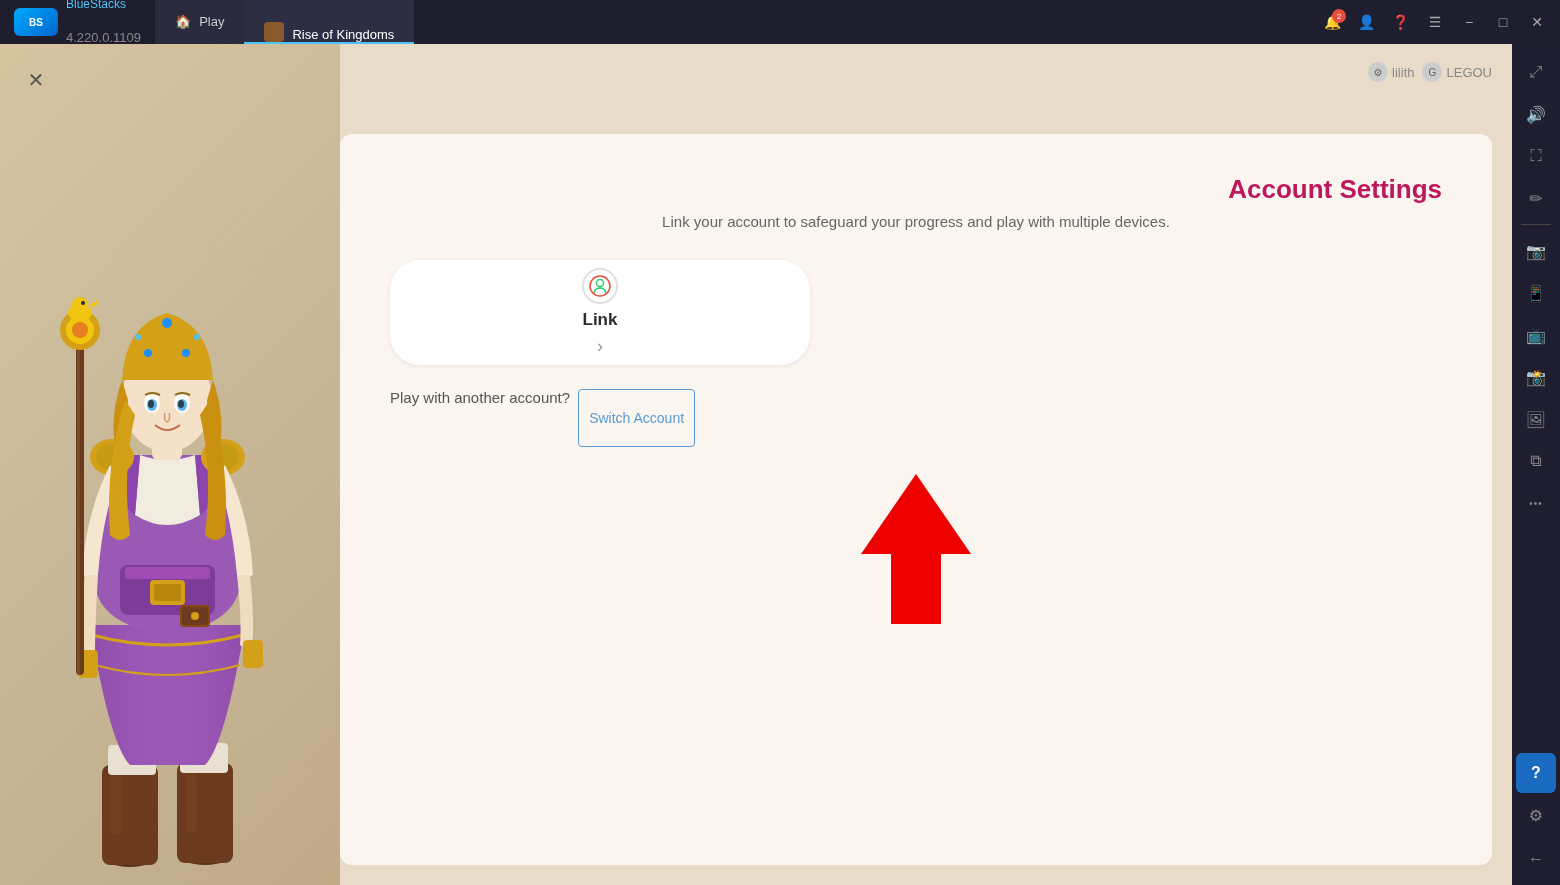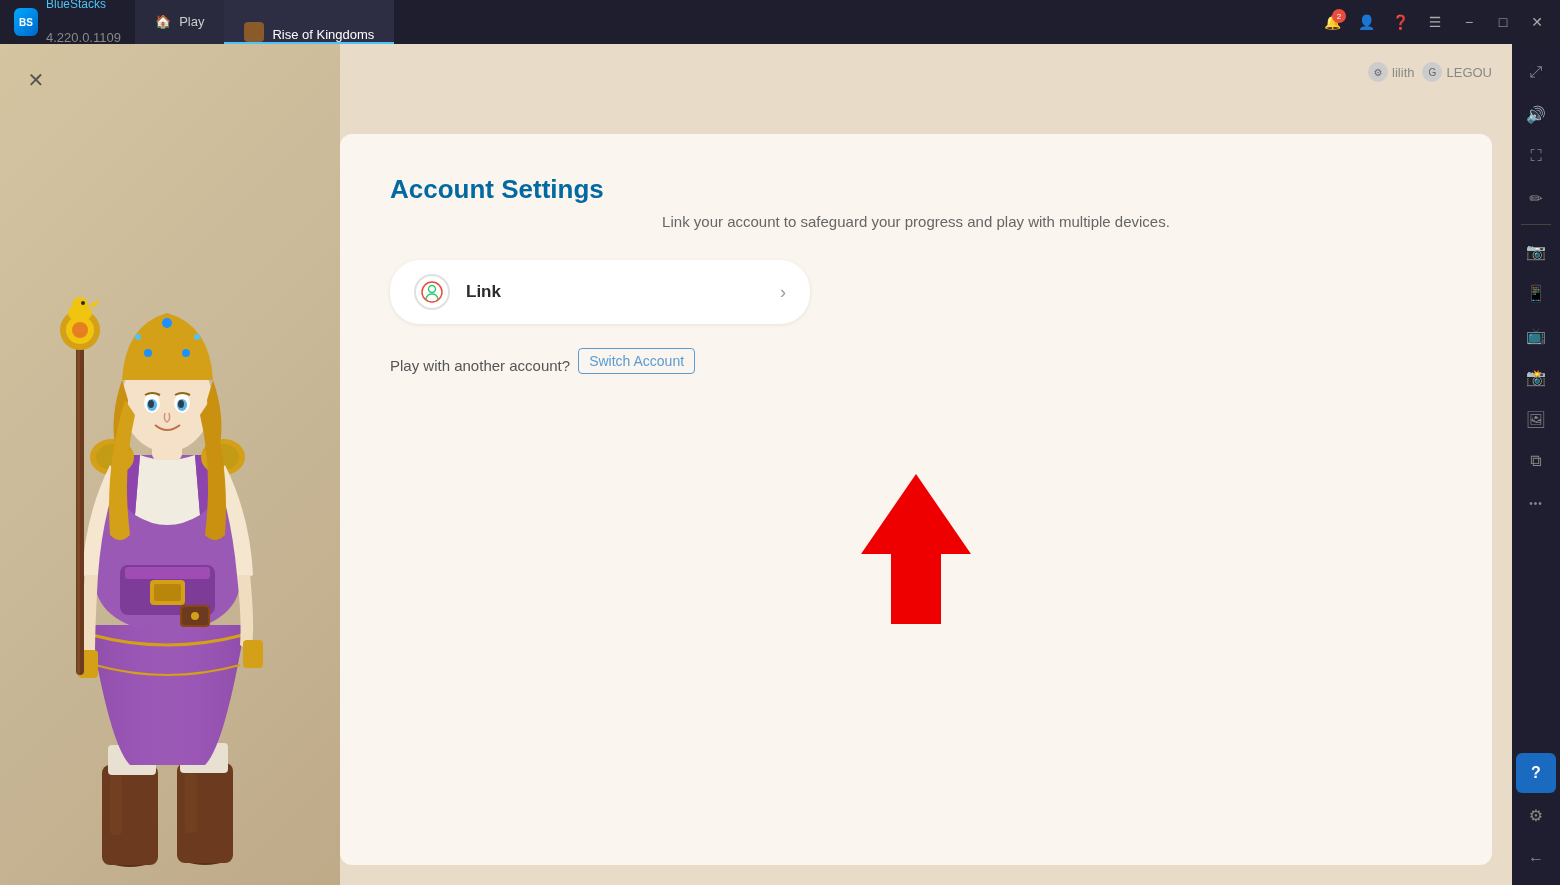--- a/index.html
+++ b/index.html
@@ -27,21 +27,21 @@
       height: 100%;
     }
     .bluestacks-logo {
       display: flex;
       align-items: center;
       padding: 0 14px;
       gap: 8px;
       height: 100%;
     }
     .bs-icon {
-      width: 24px;
+      width: 44px;
       height: 28px;
       background: linear-gradient(135deg, #00aaff, #0066cc);
       border-radius: 6px;
       display: flex;
       align-items: center;
       justify-content: center;
       color: white;
       font-weight: bold;
       font-size: 10px;
     }
@@ -216,41 +216,43 @@
       background: #faf5ee;
       border-radius: 12px;
       padding: 40px 50px;
       display: flex;
       flex-direction: column;
       gap: 20px;
     }
     .panel-title {
       font-size: 26px;
       font-weight: bold;
-      color: #0369a1;
+      color: #be185d;
+      text-align: right;
     }
     .panel-subtitle {
       font-size: 15px;
       color: #666;
       margin-top: -12px;
       text-align: center;
     }
 
     
     .link-row {
       display: flex;
       align-items: center;
       background: white;
       border-radius: 30px;
-      padding: 14px 24px;
-      gap: 16px;
+      padding: 8px 24px;
+      gap: 6px;
       max-width: 420px;
       margin-top: 10px;
       cursor: pointer;
       box-shadow: 0 1px 4px rgba(0,0,0,0.08);
+      flex-direction: column;
     }
     .link-icon-circle {
       width: 36px;
       height: 36px;
       border-radius: 50%;
       border: 2px solid #e0e0e0;
       display: flex;
       align-items: center;
       justify-content: center;
       font-size: 18px;
@@ -262,31 +264,31 @@
       color: #2c2c2c;
     }
     .link-chevron {
       color: #999;
       font-size: 18px;
     }
 
     
     .switch-account-row {
       display: flex;
-      align-items: flex-end;
+      align-items: flex-start;
       gap: 8px;
       font-size: 15px;
       color: #555;
       margin-top: 4px;
     }
     .switch-account-link {
       color: #5b9bd5;
       text-decoration: none;
       border: 1px solid #5b9bd5;
-      padding: 4px 10px;
+      padding: 20px 10px;
       border-radius: 4px;
       font-size: 14px;
       cursor: pointer;
     }
 
     
     .right-sidebar {
       width: 48px;
       background: #1e1e30;
       display: flex;

